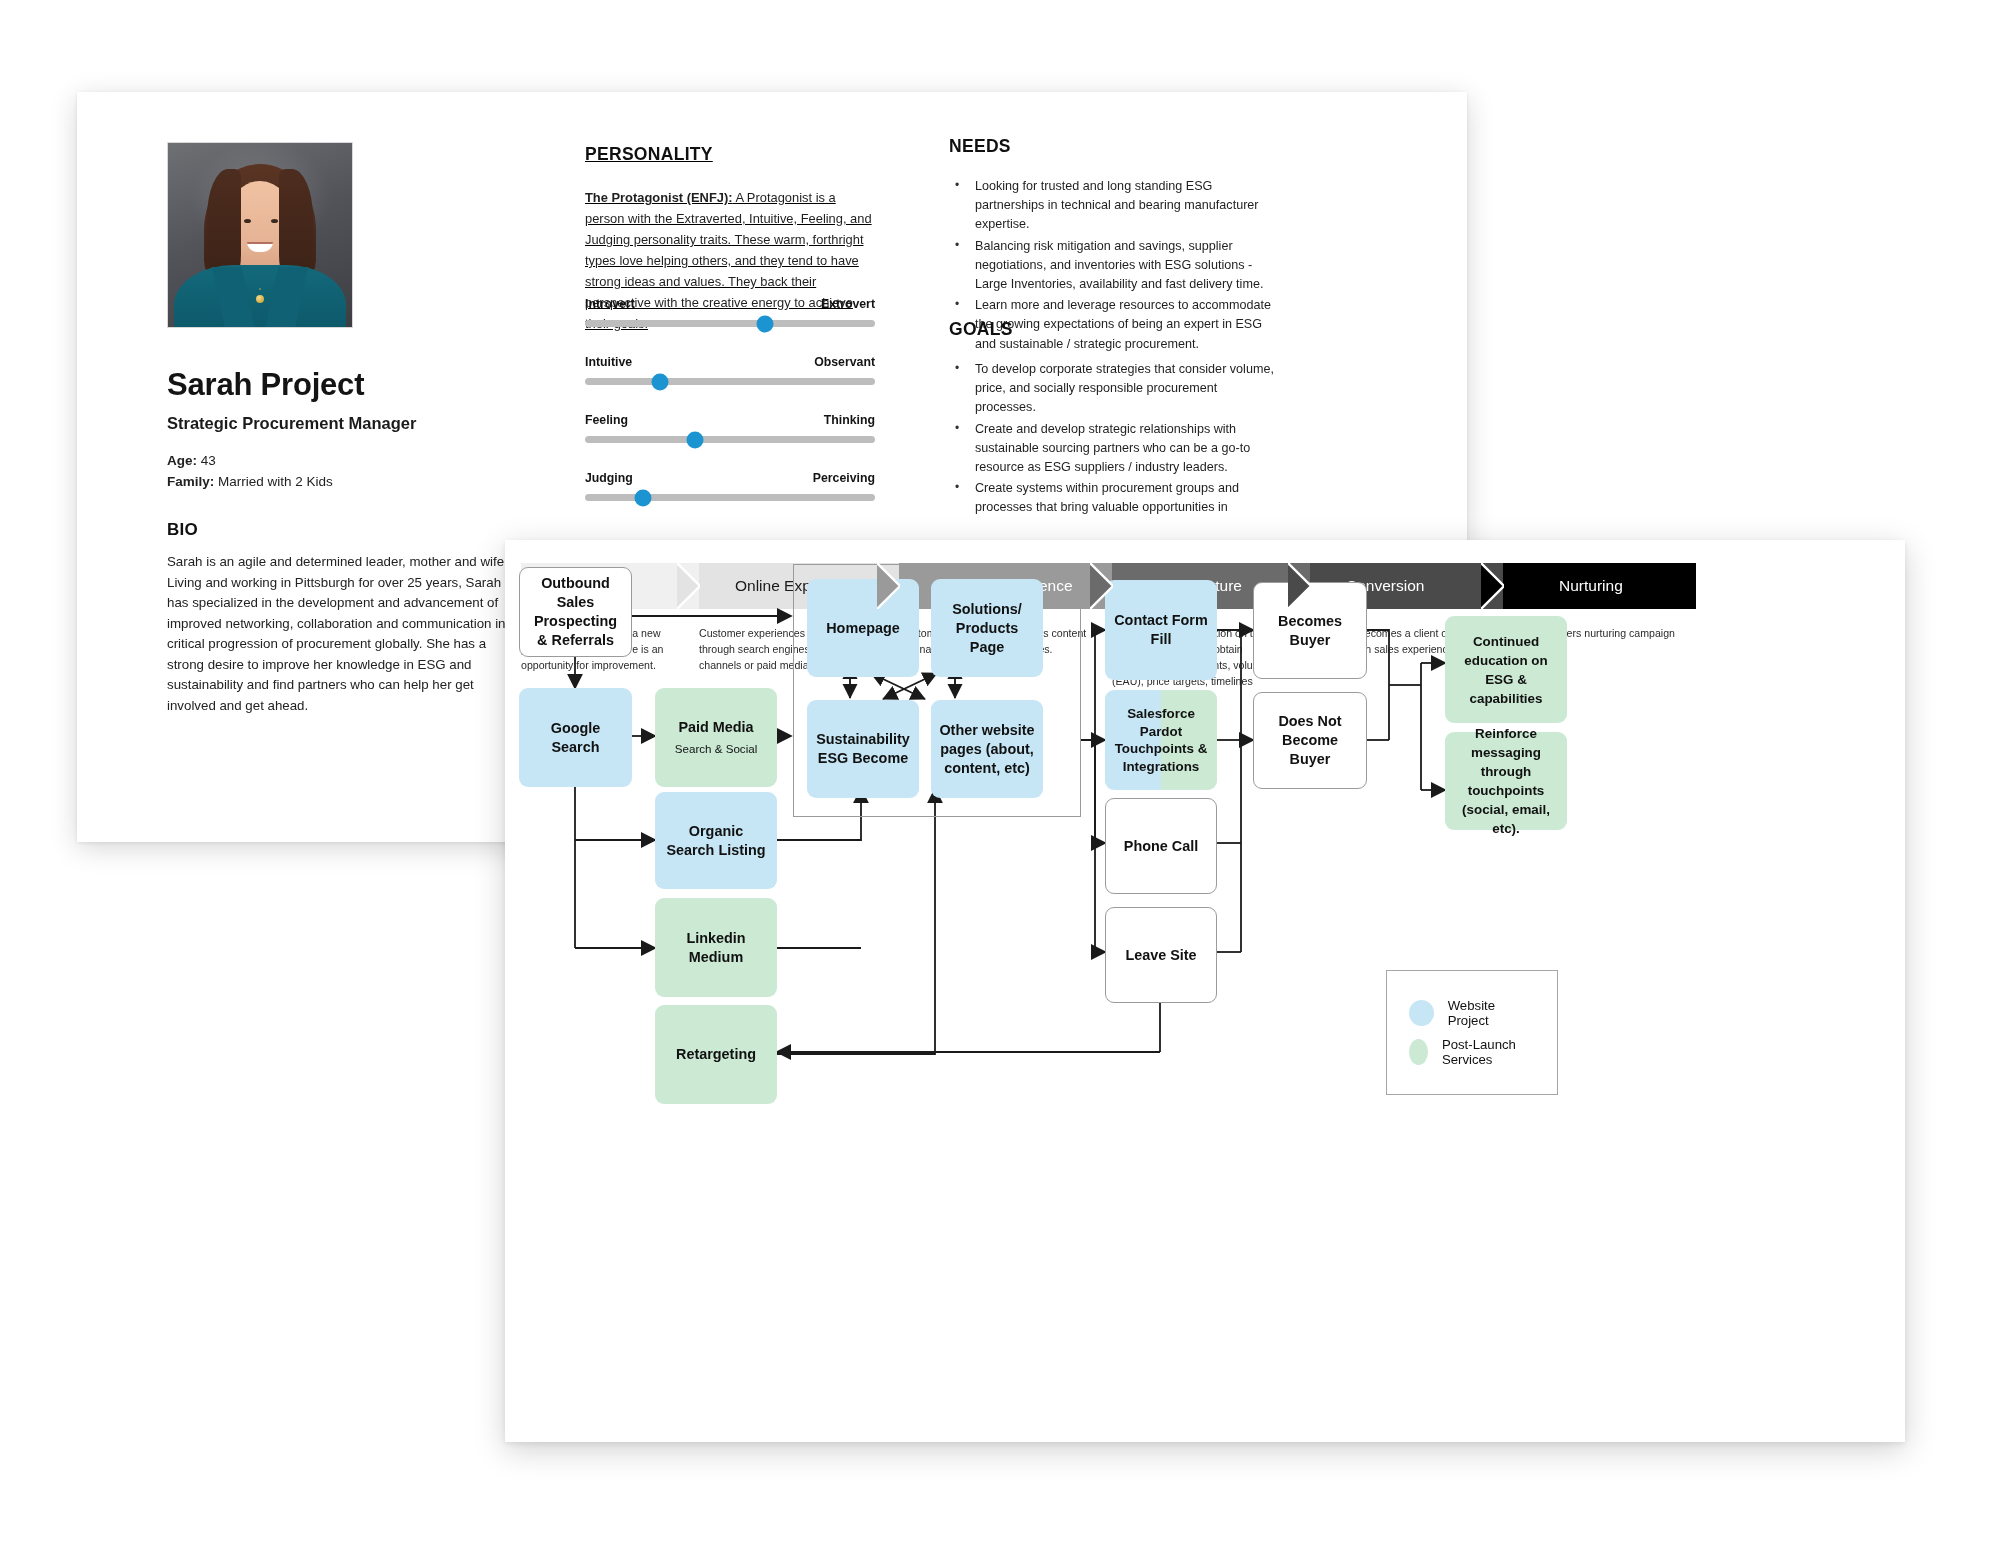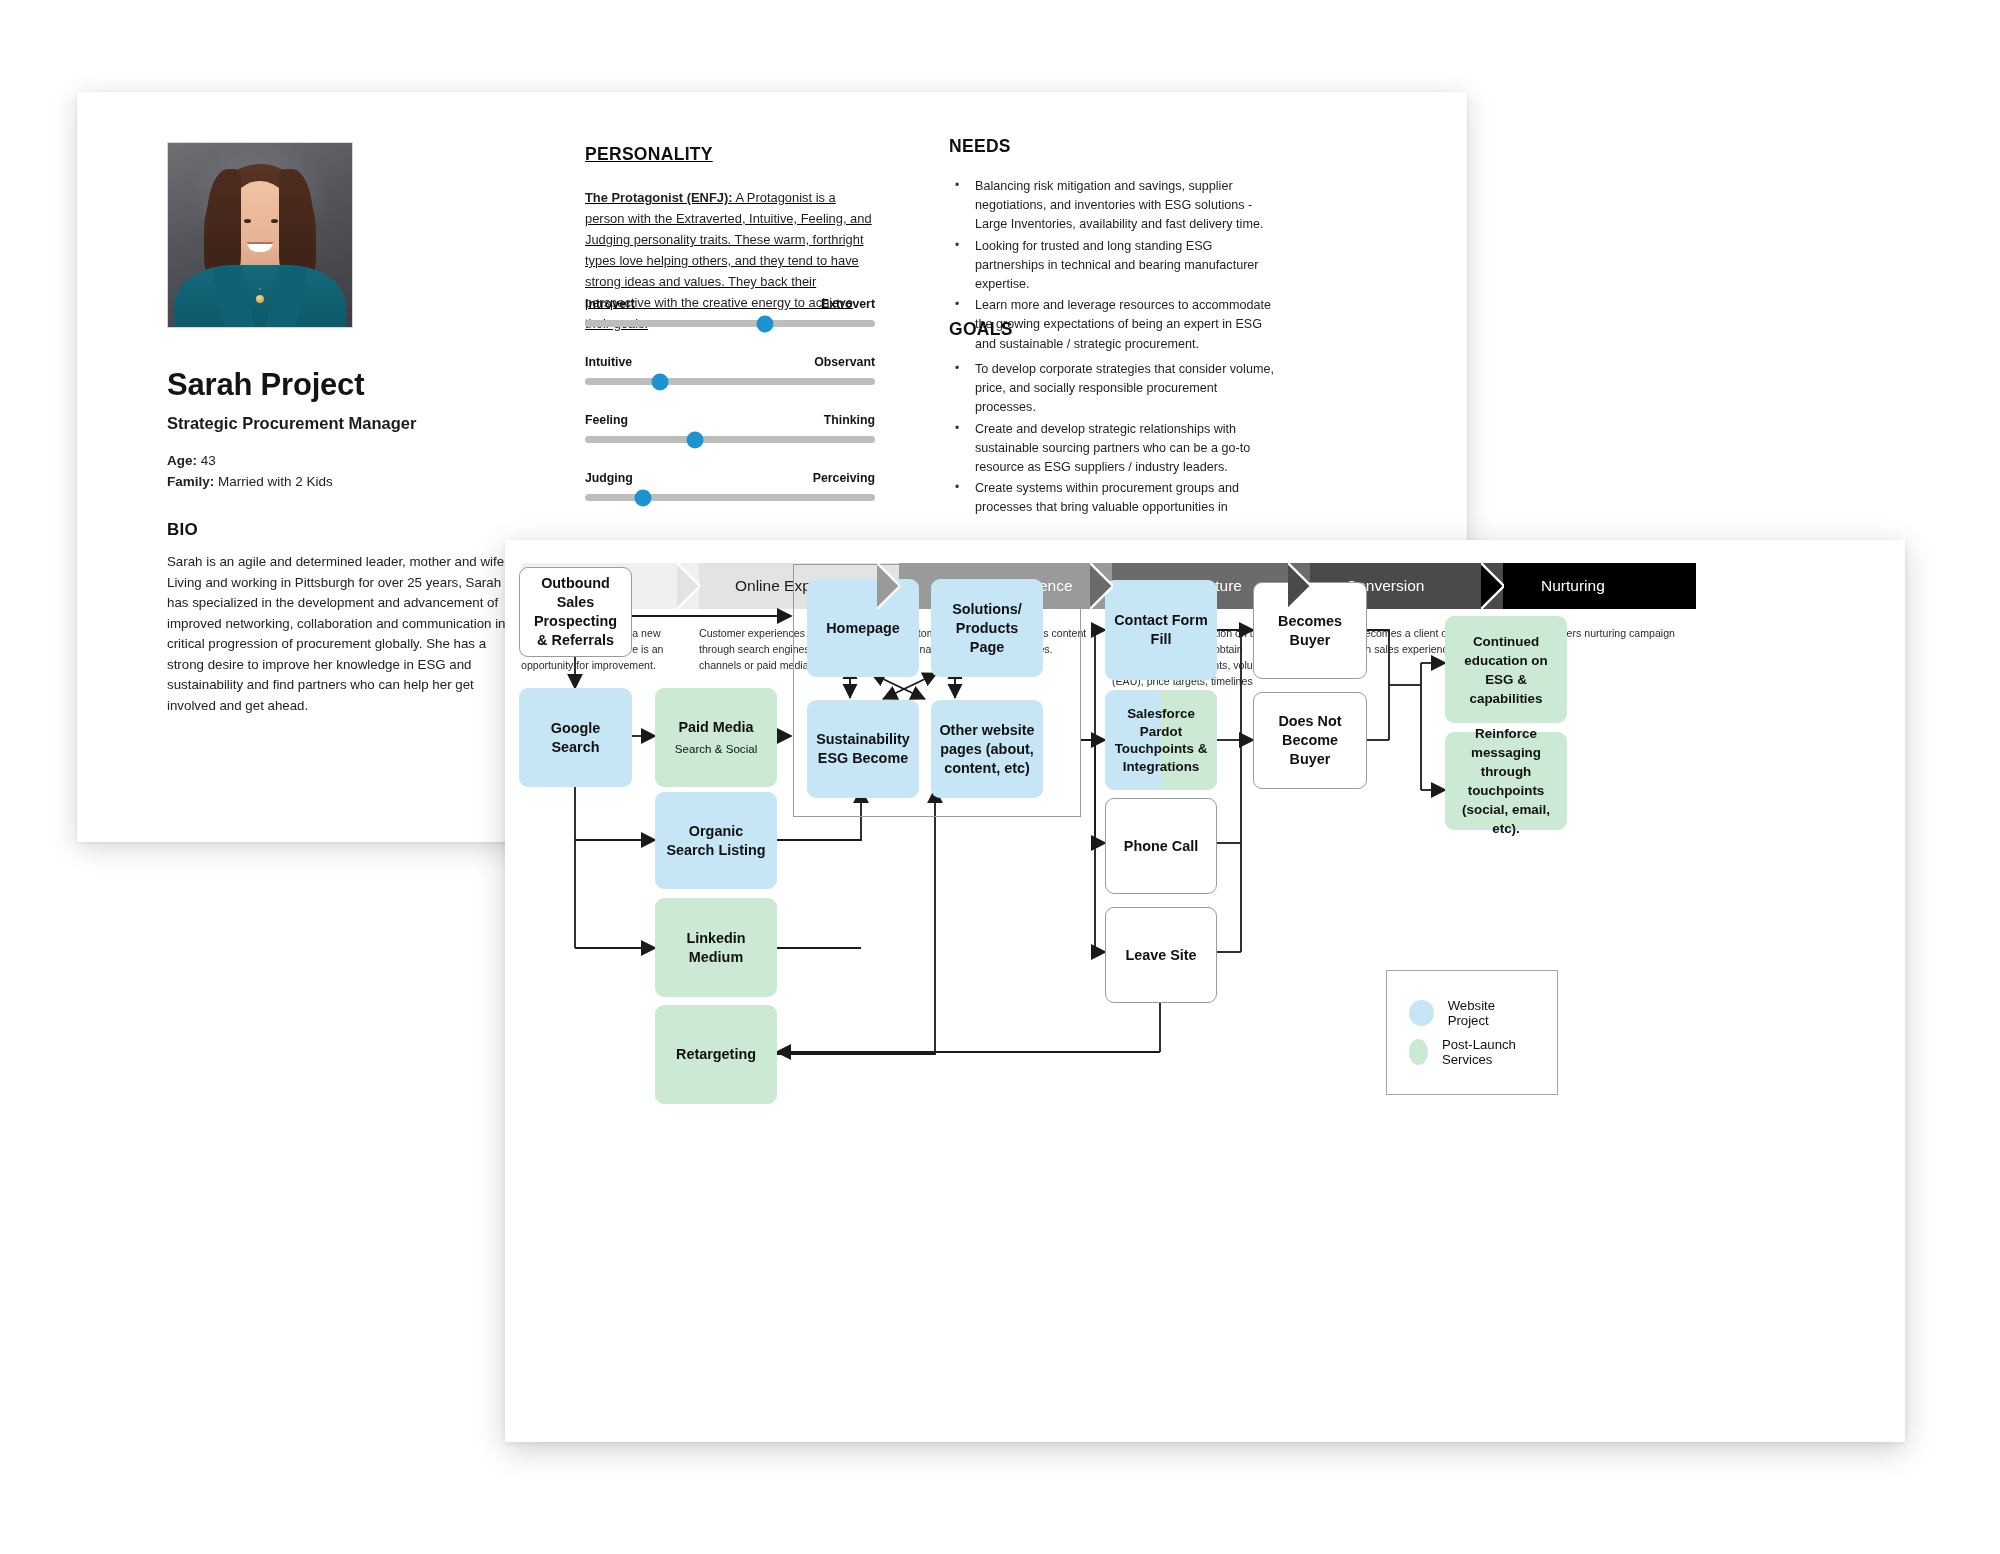--- a/index.html
+++ b/index.html
@@ -278,22 +278,22 @@
           </div>
           <div class="slider-track" style="background: rgb(189, 189, 189);">
             <div class="slider-knob" style="left: 20%; background: rgb(28, 148, 210);"></div>
           </div>
         </div>
       </div>
 
     <div id="needs-col">
       <div class="col-head">NEEDS</div>
       <div class="bullets">
+          <div class="bullet">Looking for trusted and long standing ESG partnerships in technical and bearing manufacturer expertise.</div>
           <div class="bullet">Balancing risk mitigation and savings, supplier negotiations, and inventories with ESG solutions - Large Inventories, availability and fast delivery time.</div>
-          <div class="bullet">Looking for trusted and long standing ESG partnerships in technical and bearing manufacturer expertise.</div>
           <div class="bullet">Learn more and leverage resources to accommodate the growing expectations of being an expert in ESG and sustainable / strategic procurement.</div>
         </div>
     </div>
 
     <div id="goals-col">
       <div class="col-head">GOALS</div>
       <div class="bullets">
           <div class="bullet">To develop corporate strategies that consider volume, price, and socially responsible procurement processes.</div>
           <div class="bullet">Create and develop strategic relationships with sustainable sourcing partners who can be a go-to resource as ESG suppliers / industry leaders.</div>
           <div class="bullet">Create systems within procurement groups and processes that bring valuable opportunities in</div>
@@ -342,21 +342,21 @@
         </div>
         <div class="stage-chip" style="width: 193px; background: rgb(74, 74, 74); color: rgb(255, 255, 255); padding-left: 36px;">
           <span>Conversion</span>
           <span class="chev">
             <svg width="23" height="46" viewBox="0 0 23 46">
               <path d="M0,0 L23,23 L0,46 Z" fill="#000000"></path>
               <path d="M0,0 L23,23 L0,46" fill="none" stroke="#ffffff" stroke-width="2.4"></path>
             </svg>
           </span>
         </div>
-        <div class="stage-chip" style="width: 193px; background: rgb(0, 0, 0); color: rgb(255, 255, 255); padding-left: 38px;">
+        <div class="stage-chip" style="width: 193px; background: rgb(0, 0, 0); color: rgb(255, 255, 255); padding-left: 56px;">
           <span>Nurturing</span>
         </div>
       </div>
     <div id="stage-descs">
         <div class="stage-desc" style="width: 178px;">Customer is looking for a new provider or realizes there is an opportunity for improvement.</div>
         <div class="stage-desc" style="width: 200px;">Customer experiences brand online through search engines, social channels or paid media.</div>
         <div class="stage-desc" style="width: 213px;">Customer enters website, views content and navigates to different pages.</div>
         <div class="stage-desc" style="width: 198px;">Customer takes an action on the website. Contact and obtain application requirements, volume (EAU), price targets, timelines</div>
         <div class="stage-desc" style="width: 193px;">Customer becomes a client or does not based on sales experience.</div>
         <div class="stage-desc" style="width: 193px;">Customer enters nurturing campaign cycle.</div>

